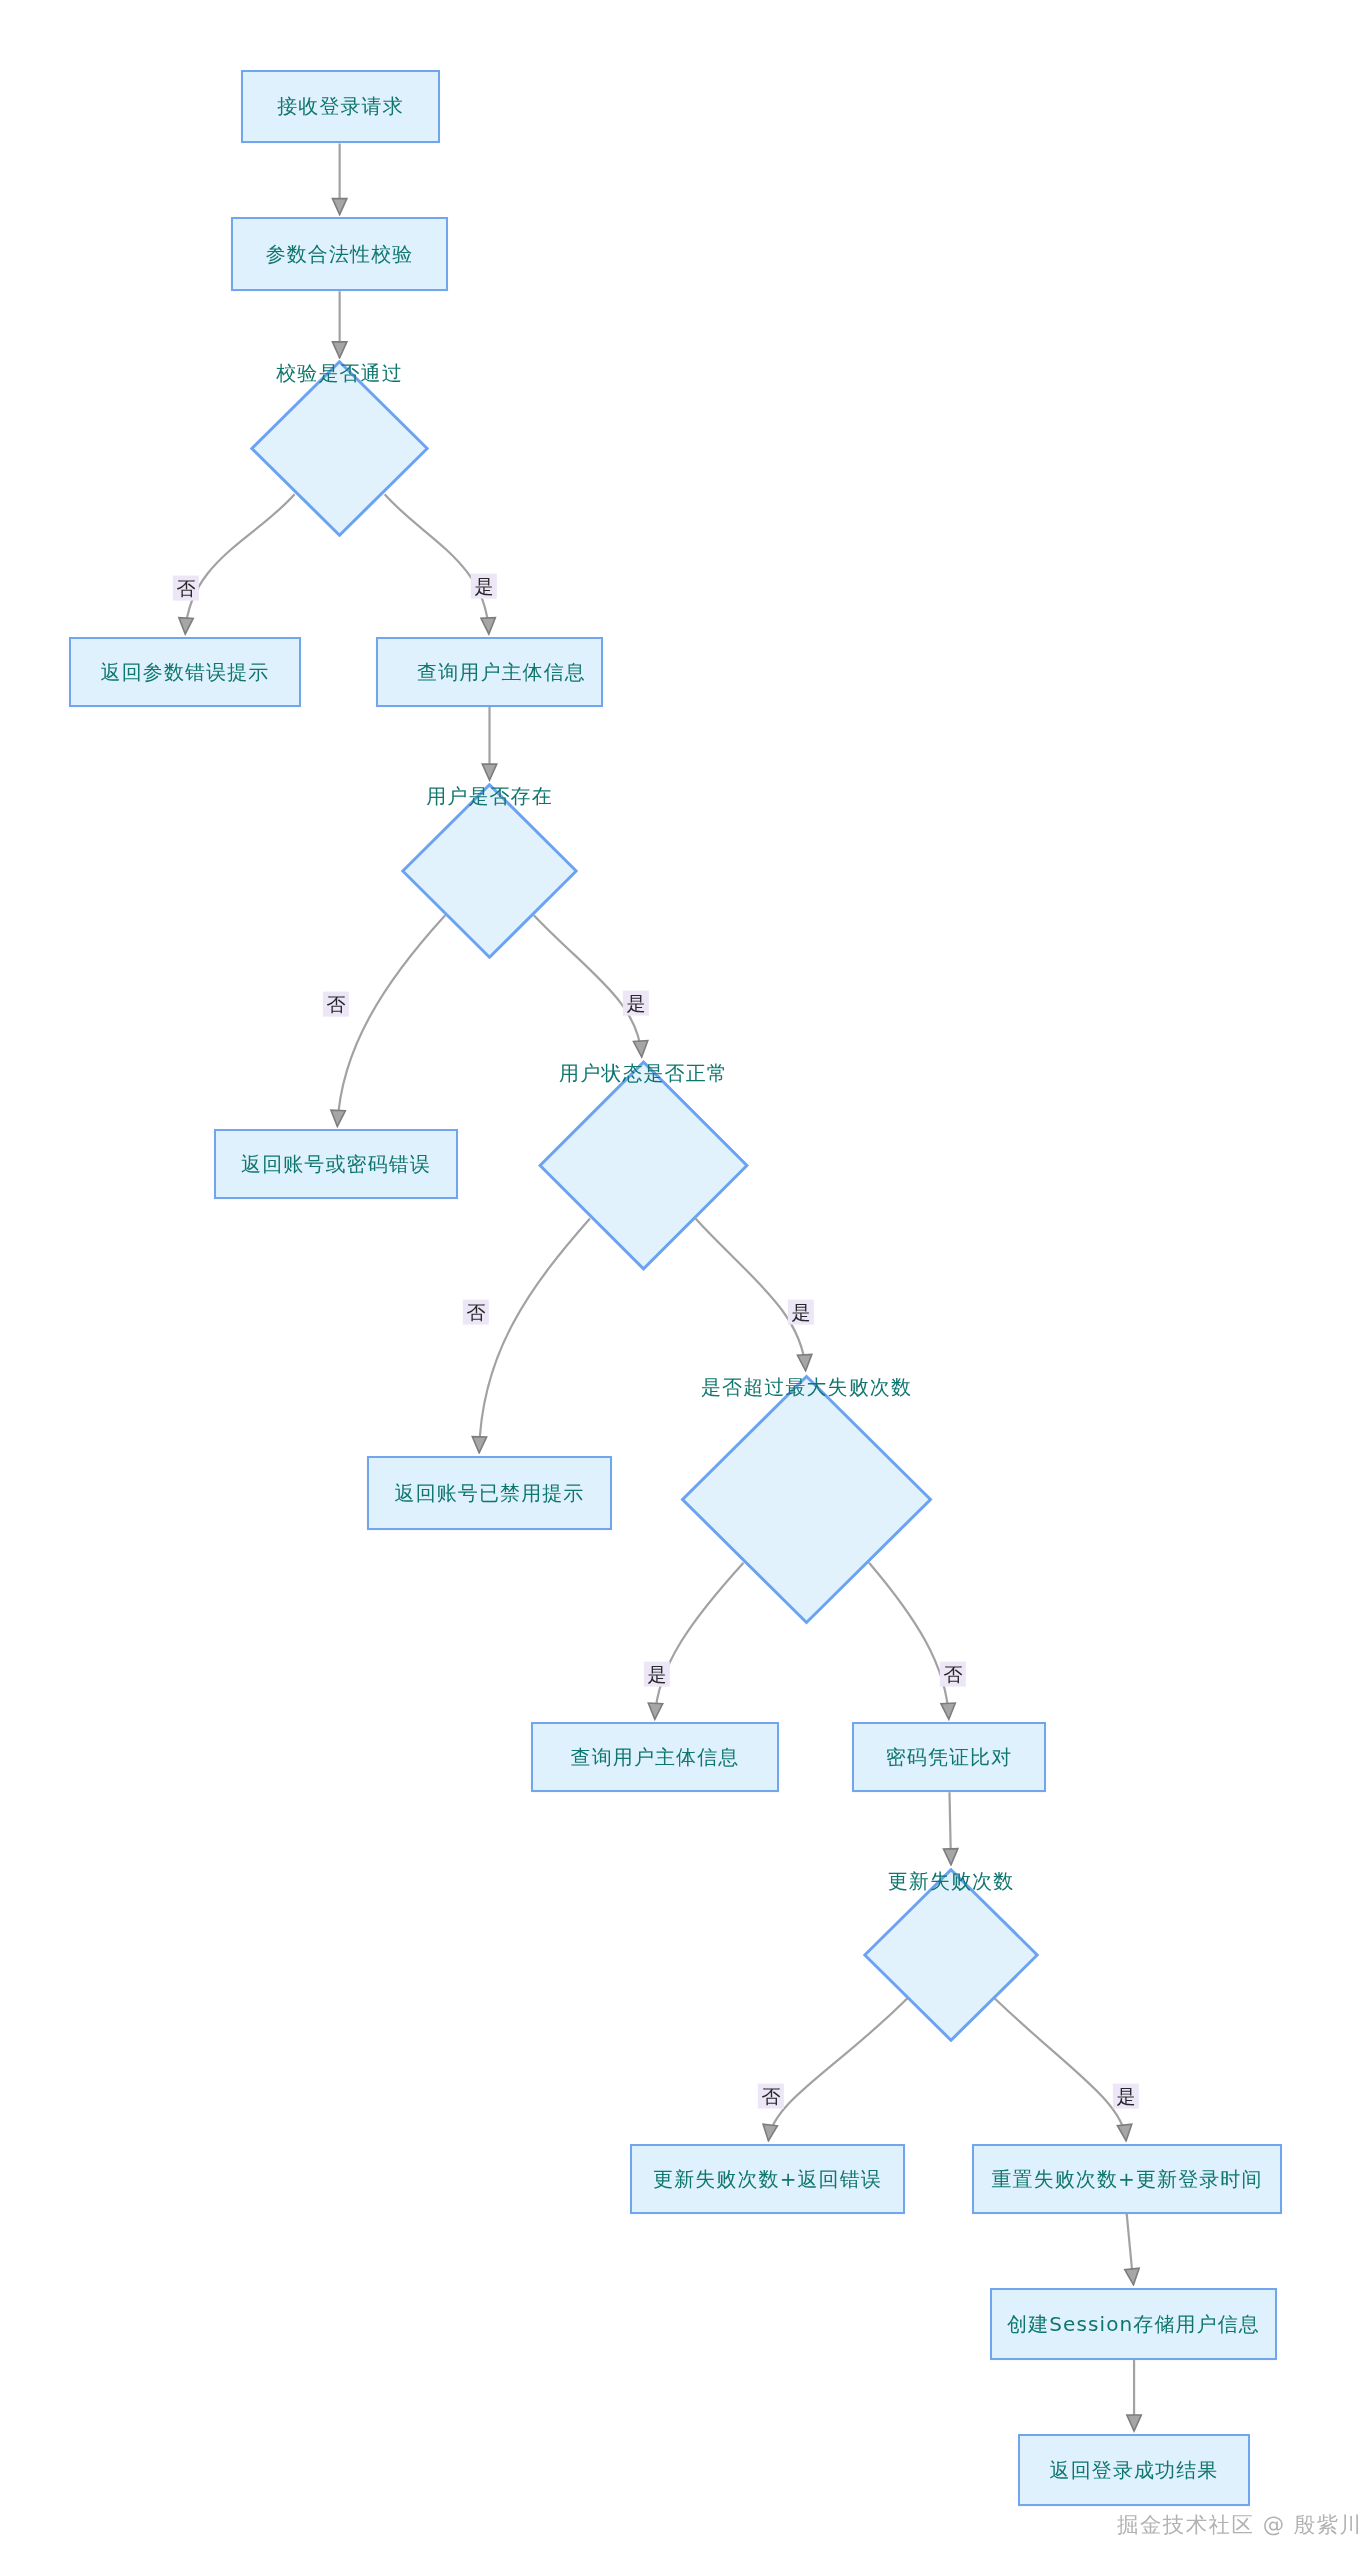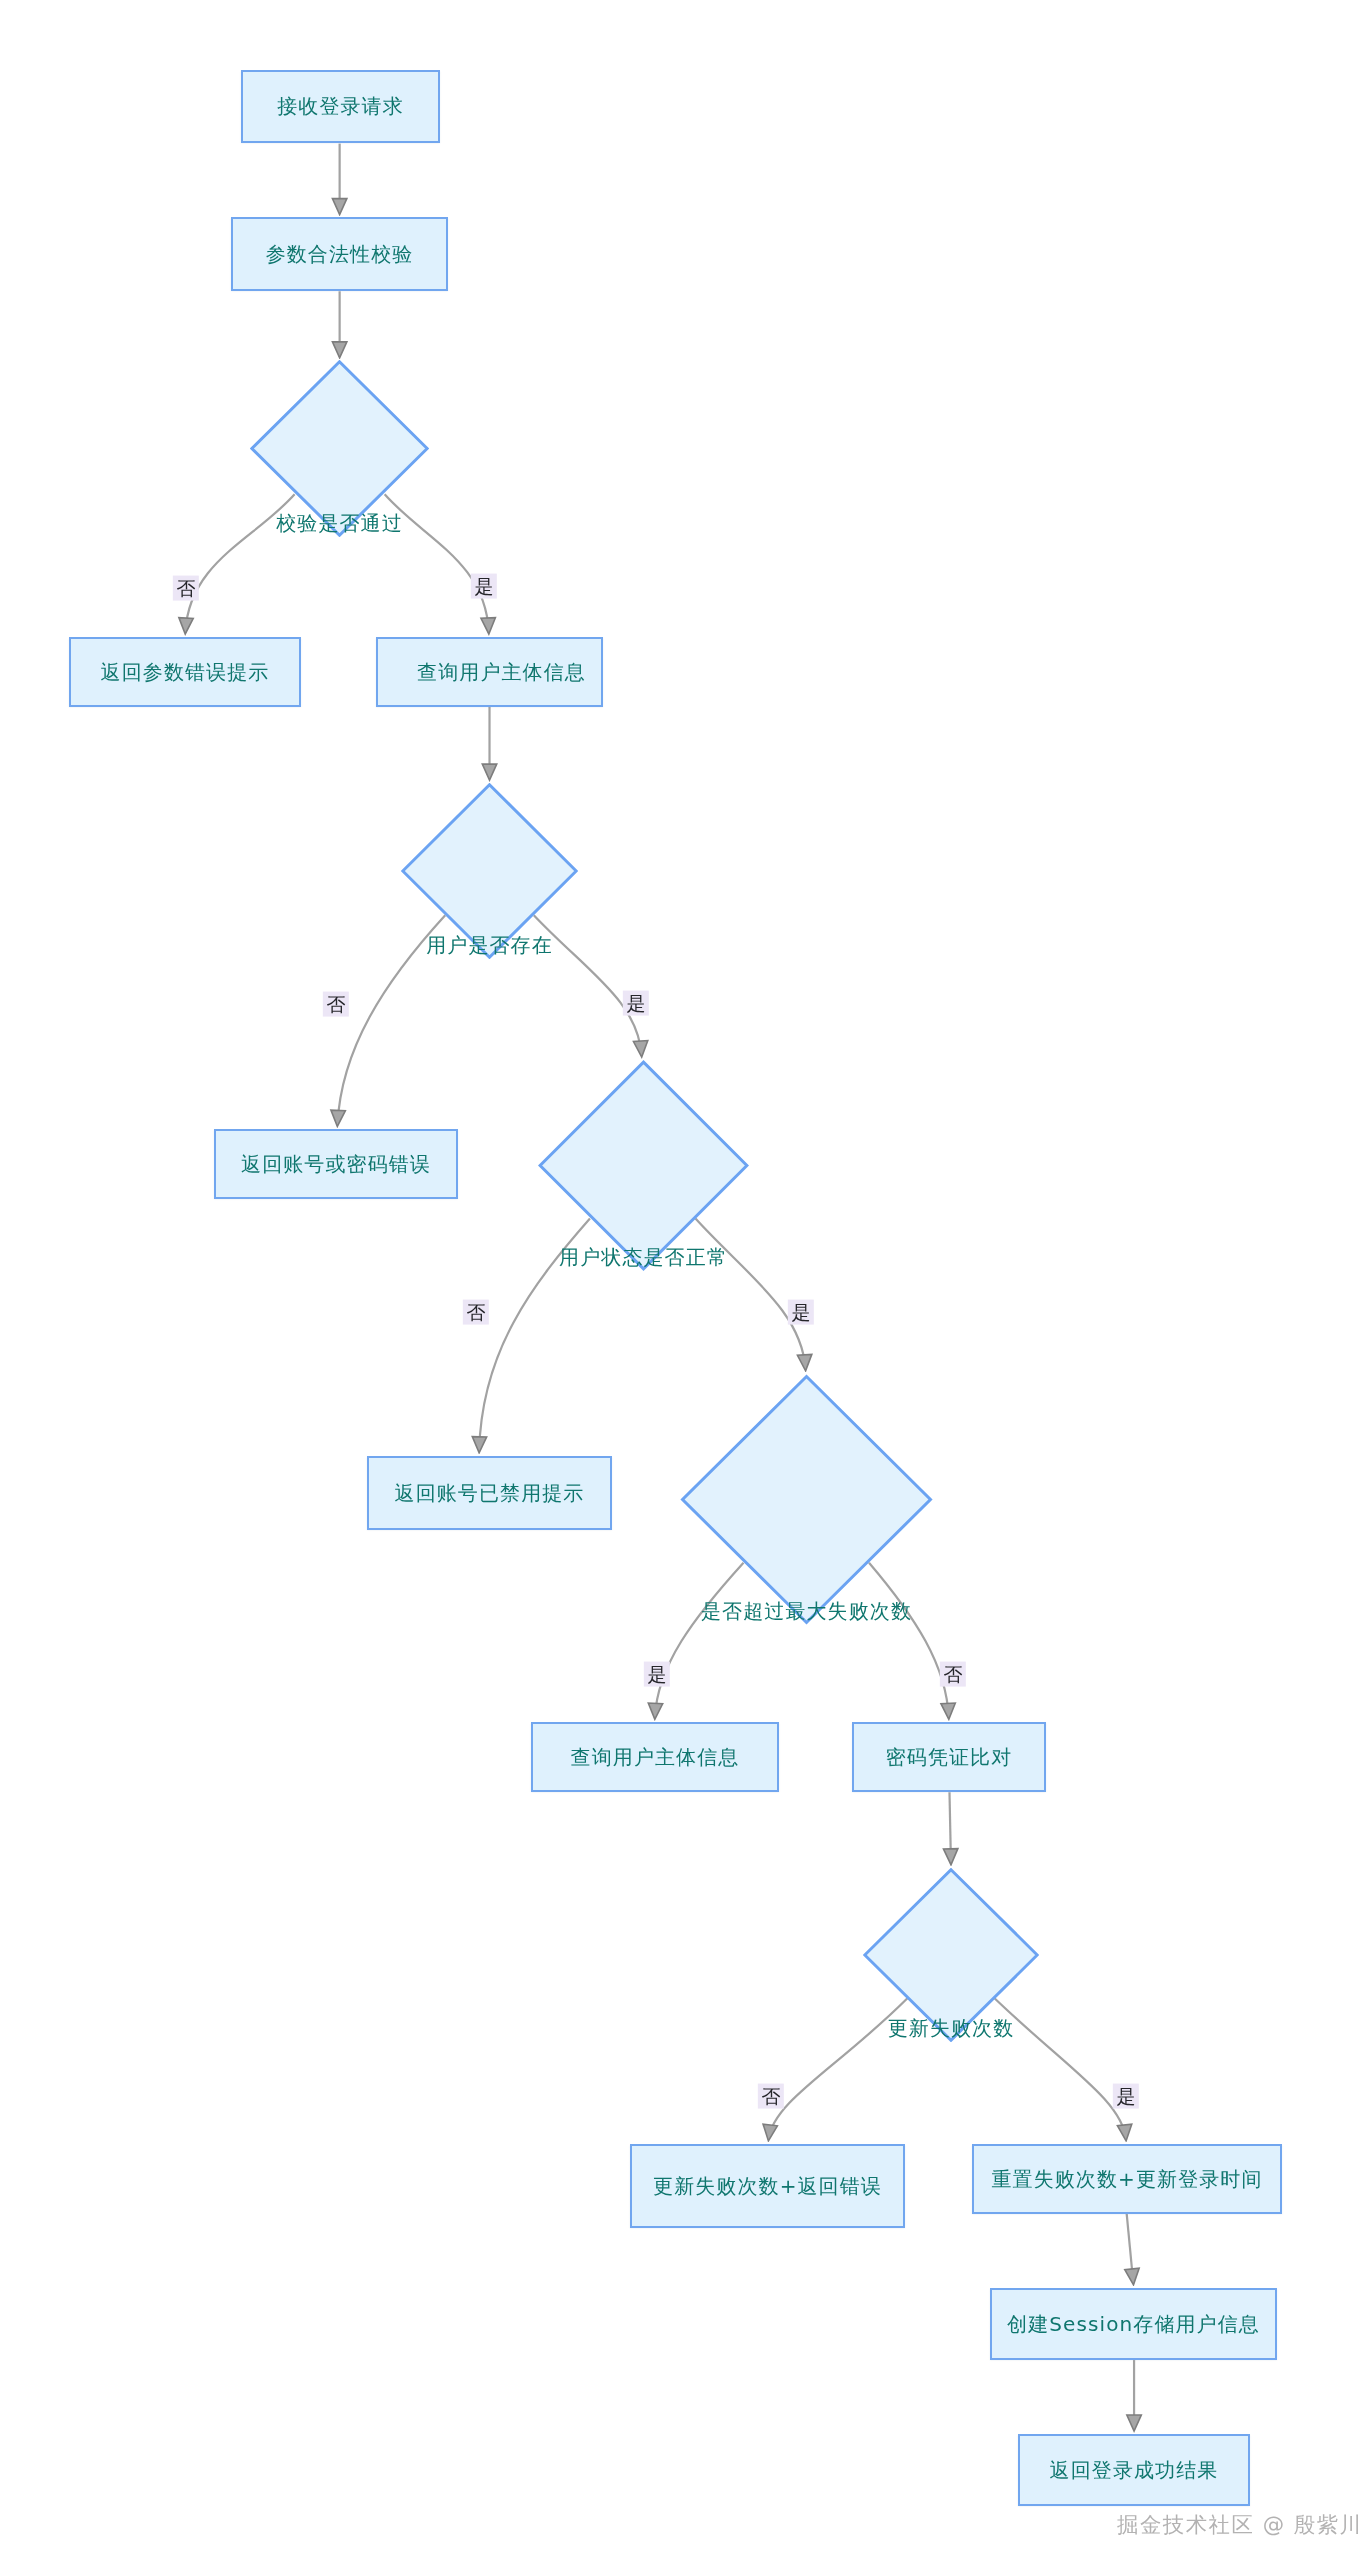--- a/index.html
+++ b/index.html
@@ -28,21 +28,21 @@
     background: #dff1fd;
     border: 2.2px solid #71a6ef;
     display: flex;
     align-items: center;
     justify-content: center;
     box-shadow: 0 0.7px 1.5px rgba(120,150,190,0.18);
   }
   .diamond {
     position: absolute;
     display: flex;
-    align-items: flex-end;
+    align-items: flex-start;
     justify-content: center;
   }
   .diamond svg {
     position: absolute;
     left: 0; top: 0;
     width: 100%;
     height: 100%;
   }
   .diamond-poly {
     fill: #e2f2fd;
@@ -134,21 +134,21 @@
   </div>
 
   <div class="node-rect" style="left:531px; top:1722px; width:248px; height:70px;">
     <span class="node-label">查询用户主体信息</span>
   </div>
 
   <div class="node-rect" style="left:852px; top:1722px; width:194px; height:70px;">
     <span class="node-label">密码凭证比对</span>
   </div>
 
-  <div class="node-rect" style="left:630px; top:2144px; width:275px; height:84px;">
+  <div class="node-rect" style="left:630px; top:2144px; width:275px; height:70px;">
     <span class="node-label">更新失败次数+返回错误</span>
   </div>
 
   <div class="node-rect" style="left:972px; top:2144px; width:310px; height:70px;">
     <span class="node-label">重置失败次数+更新登录时间</span>
   </div>
 
   <div class="node-rect" style="left:990px; top:2288px; width:287px; height:72px;">
     <span class="node-label">创建Session存储用户信息</span>
   </div>

